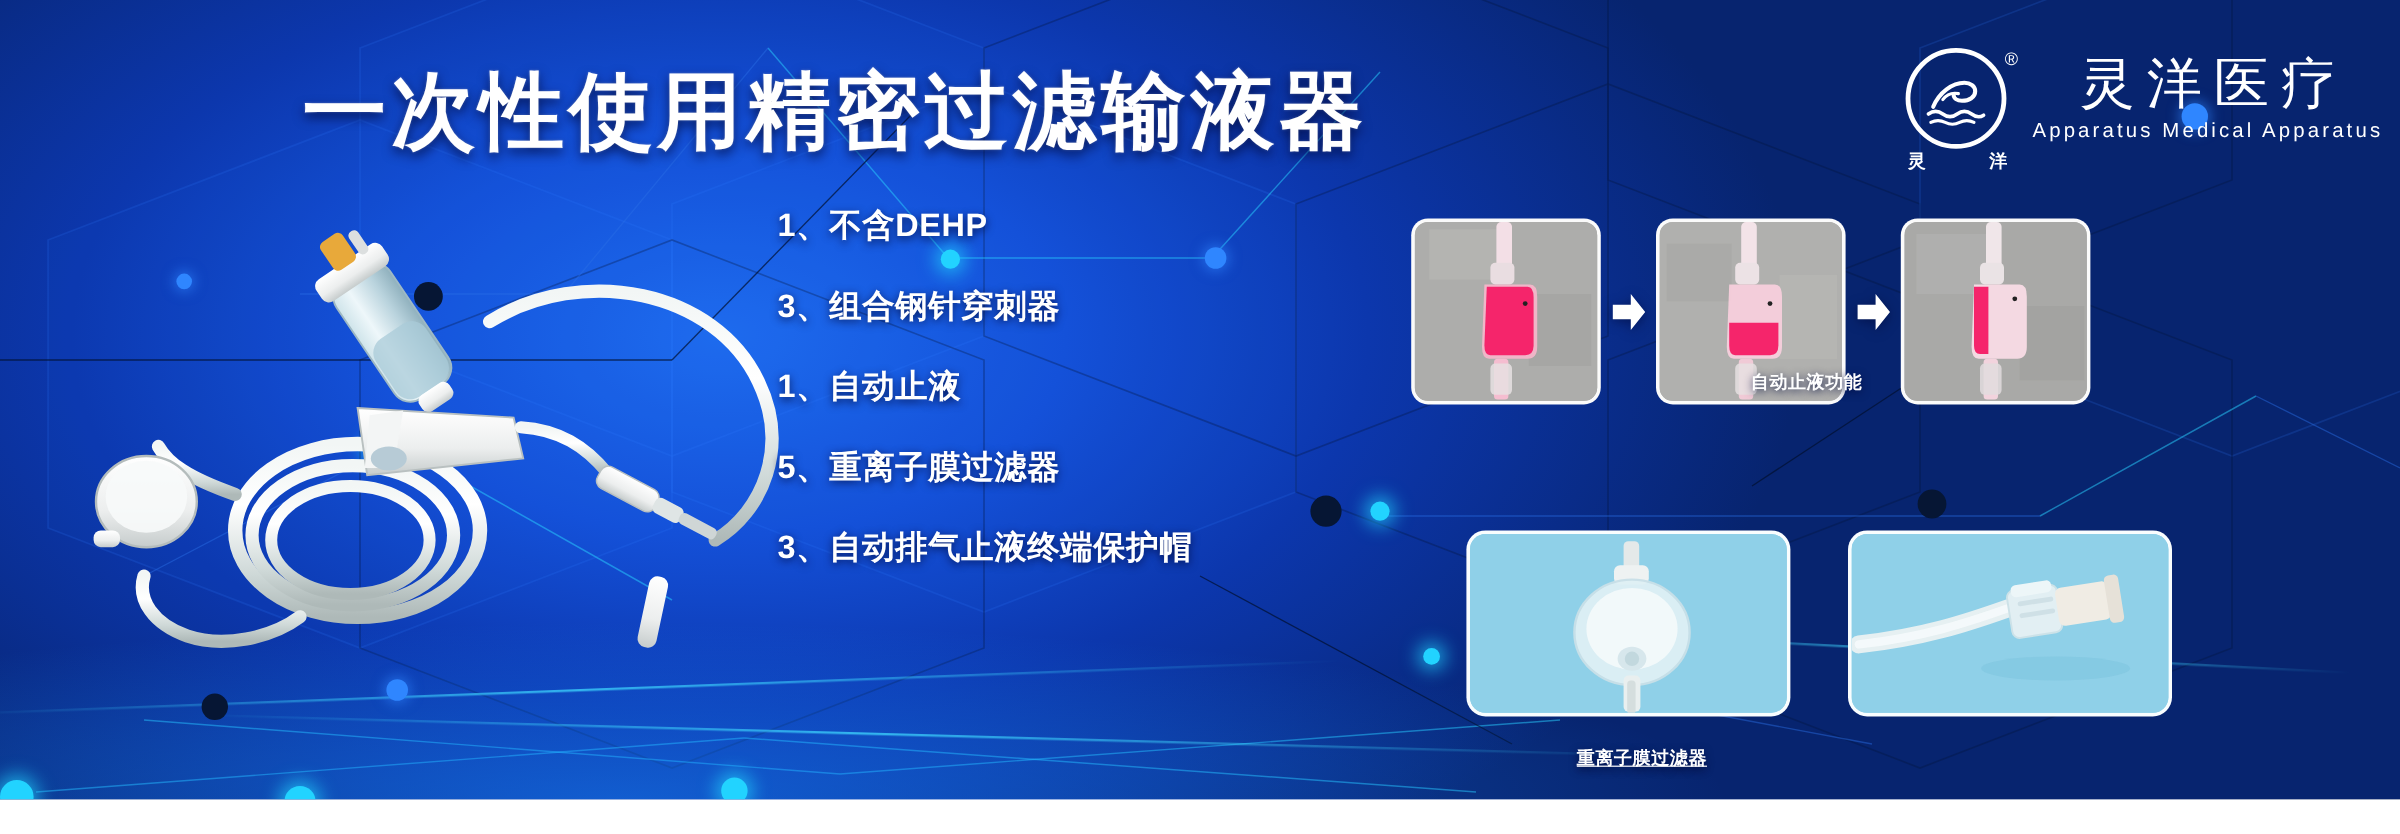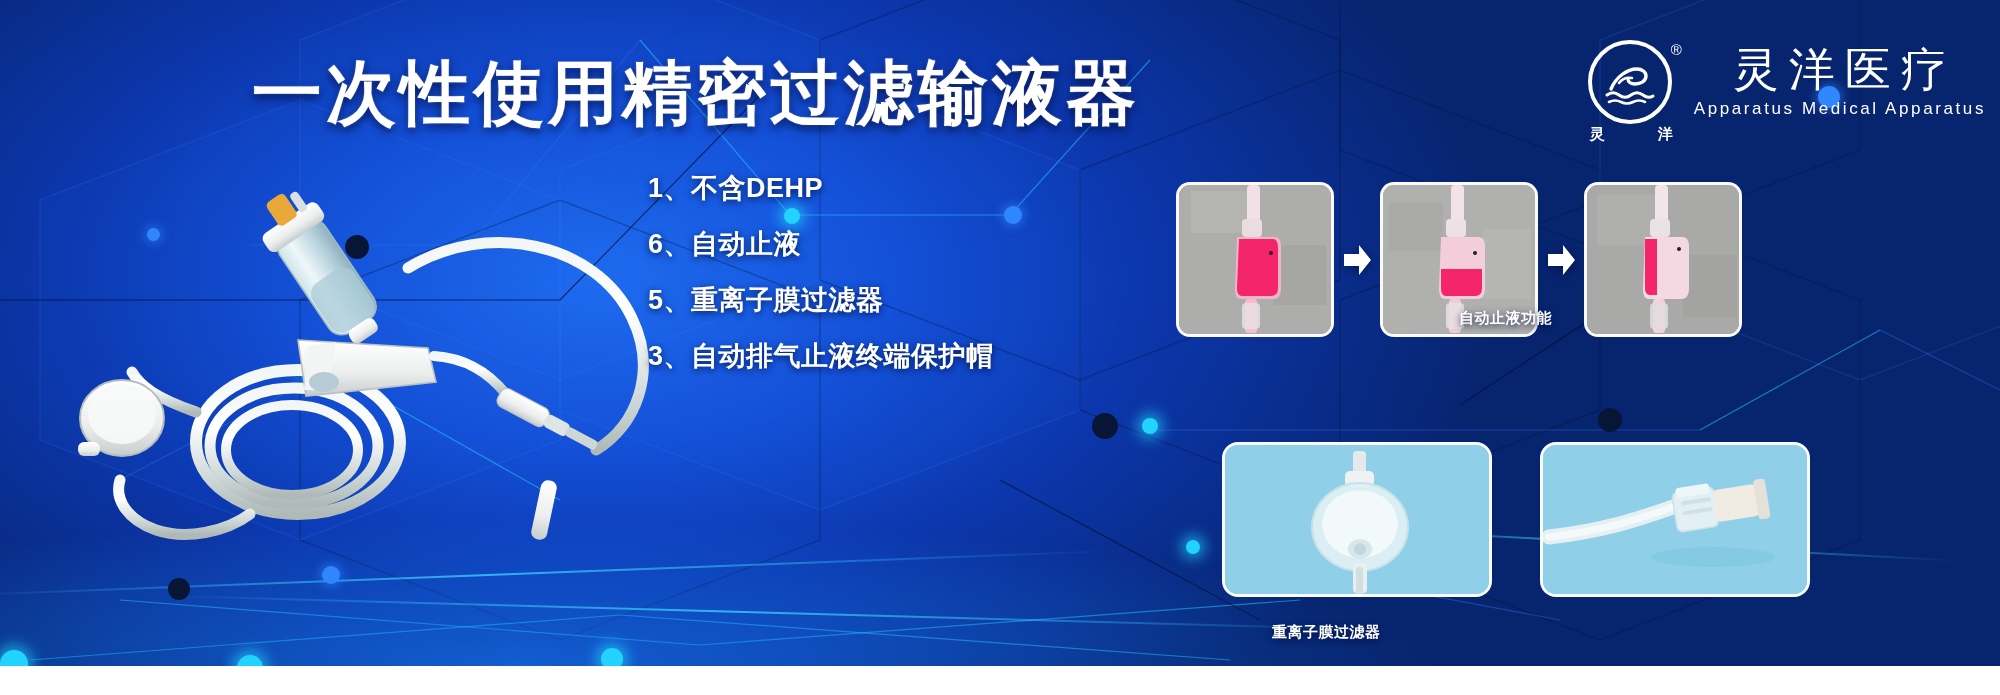--- a/index.html
+++ b/index.html
@@ -73,21 +73,21 @@
     font-size: 46px; font-weight: 400; color: #fff; letter-spacing: 10px;
     line-height: 1.08; text-indent: 10px;
   }
   .logo-en {
     font-size: 17px; color: #fff; letter-spacing: 2.6px; margin-top: 4px;
   }
 
   
   .features {
     position: absolute; left: 648px; top: 170px;
-    display: flex; flex-direction: column; gap: 20px;
+    display: flex; flex-direction: column; gap: 31px;
   }
   .feature {
     font-size: 27px; font-weight: 700; color: #ffffff; white-space: nowrap;
     text-shadow: 0 2px 7px rgba(0,10,60,.8);
     letter-spacing: .5px;
   }
 
   
   .hero { position: absolute; left: 36px; top: 150px; width: 640px; height: 400px; }
 
@@ -114,21 +114,21 @@
     letter-spacing: .5px;
   }
   .cap-top { left: 1459px; top: 309px; }
 
   .strip-bottom { position: absolute; left: 1222px; top: 442px; display: flex; gap: 48px; }
   .photo-card-lg {
     width: 270px; height: 155px; border-radius: 16px;
     border: 3px solid rgba(255,255,255,.95);
     background: #8fd0e8; overflow: hidden; position: relative;
   }
-  .cap-bl { left: 1272px; top: 623px; }
+  .cap-bl { left: 1314px; top: 623px; text-decoration: underline; }
   .cap-br { left: 1528px; top: 623px; }
 </style>
 </head>
 <body>
 
 <div class="banner">
 
   <svg class="bg-layer hex-grid" viewBox="0 0 2000 695" preserveAspectRatio="none">
     <polygon class="fill" points="300,40 560,-60 820,40 820,280 560,380 300,280"></polygon>
     <polygon class="fill" points="560,170 820,70 1080,170 1080,410 820,510 560,410"></polygon>
@@ -267,21 +267,22 @@
       <rect x="0" y="0" width="54" height="20" rx="7" fill="url(#whiteG)" stroke="#b9c0c0" stroke-width="1.2"></rect>
       <rect x="52" y="3" width="26" height="14" rx="5" fill="#dfe5e5"></rect>
       <rect x="76" y="5" width="34" height="10" rx="4" fill="#cfd6d6"></rect>
     </g>
 
     <rect x="500" y="330" width="16" height="60" rx="7" fill="url(#whiteG)" transform="rotate(12 508 360)"></rect>
   </svg>
 
   <div class="features">
     <div class="feature">1、不含DEHP</div>
-    <div class="feature">6、自动止液</div>
+    <div class="feature">3、组合钢针穿刺器</div>
+    <div class="feature">1、自动止液</div>
     <div class="feature">5、重离子膜过滤器</div>
     <div class="feature">3、自动排气止液终端保护帽</div>
   </div>
 
   <div class="strip-top">
 
     <div class="photo-card">
       <svg viewBox="0 0 158 155" width="158" height="155">
         <rect width="158" height="155" fill="#adadab"></rect>
         <rect x="12" y="6" width="60" height="42" fill="#b6b6b4" opacity=".7"></rect>

